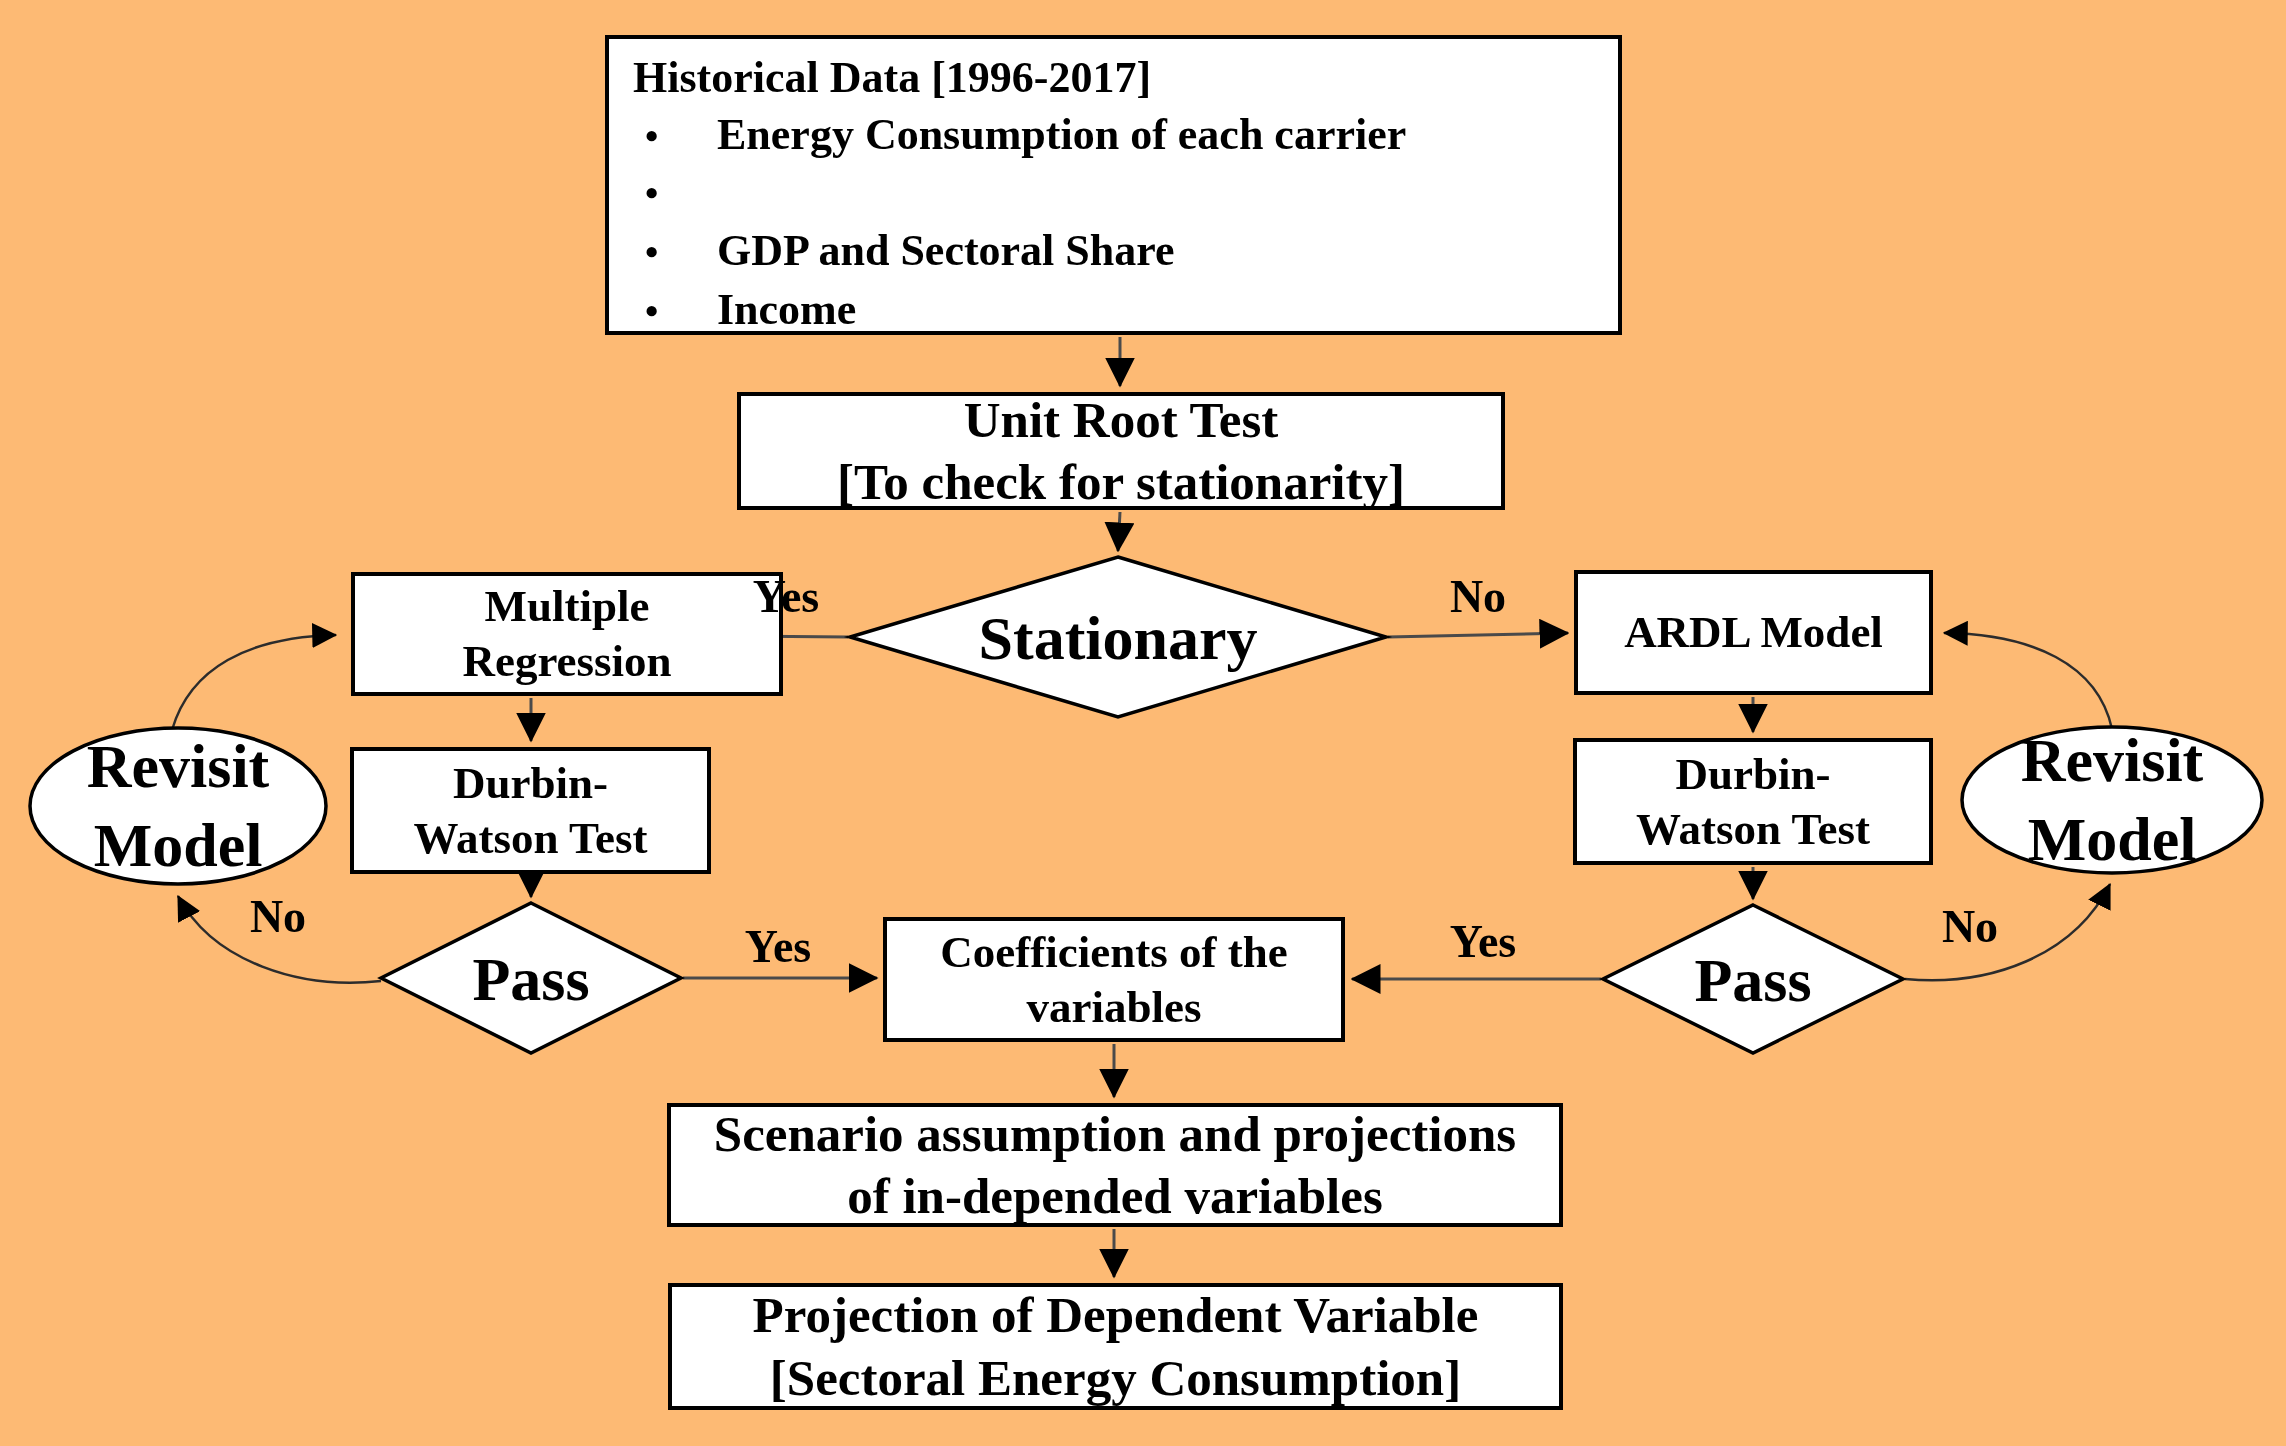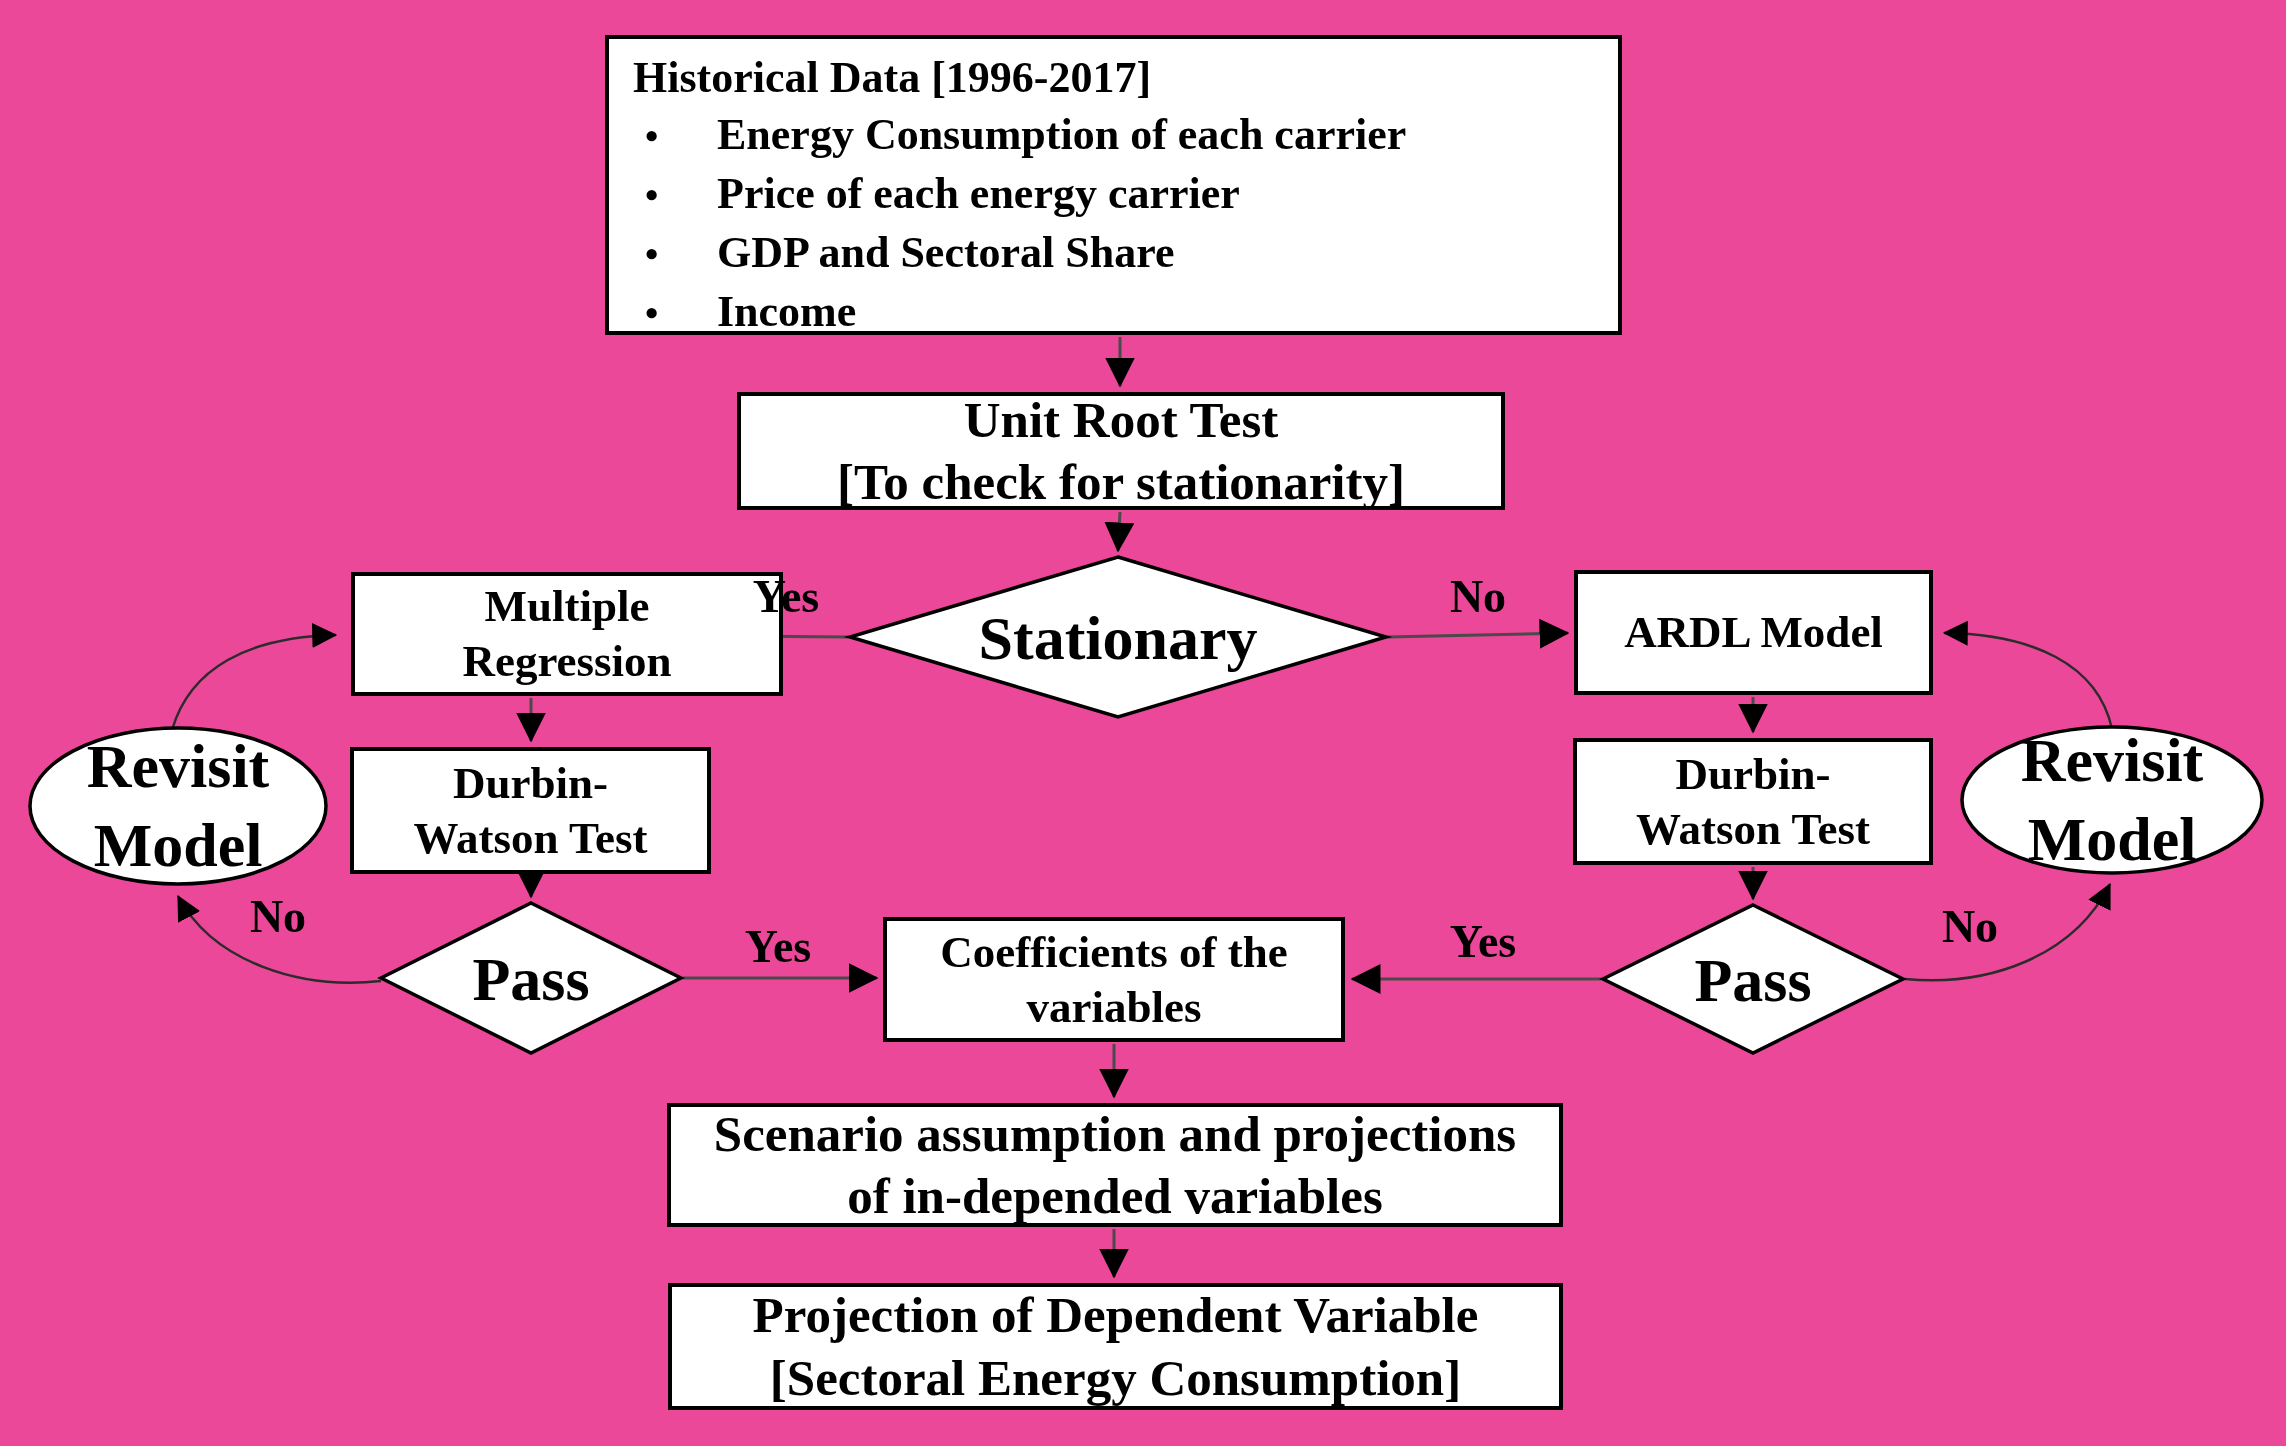--- a/index.html
+++ b/index.html
@@ -1,20 +1,20 @@
 <!DOCTYPE html>
 <html><head>
 <meta charset="utf-8">
 <style>
   html, body { margin: 0; padding: 0; background: #ffffff; }
   #canvas {
     position: relative;
     width: 2286px;
     height: 1446px;
-    background: #ec4899;
+    background: #fdba74;
     font-family: "Liberation Serif", "DejaVu Serif", serif;
     color: #000000;
     overflow: hidden;
   }
   #connectors {
     position: absolute;
     left: 0; top: 0;
     width: 2286px; height: 1446px;
   }
   .node {
@@ -136,21 +136,20 @@
 
   <div class="node" id="node-historical" style="left:605px; top:35px; width:1017px; height:300px;">
     <div class="title">Historical Data [1996-2017]</div>
     <ul>
       <li>
         <span class="dot">•</span>
         <span>Energy Consumption of each carrier</span>
       </li>
       <li>
         <span class="dot">•</span>
-        <span>Price of each energy carrier</span>
       </li>
       <li>
         <span class="dot">•</span>
         <span>GDP and Sectoral Share</span>
       </li>
       <li>
         <span class="dot">•</span>
         <span>Income</span>
       </li>
     </ul>

